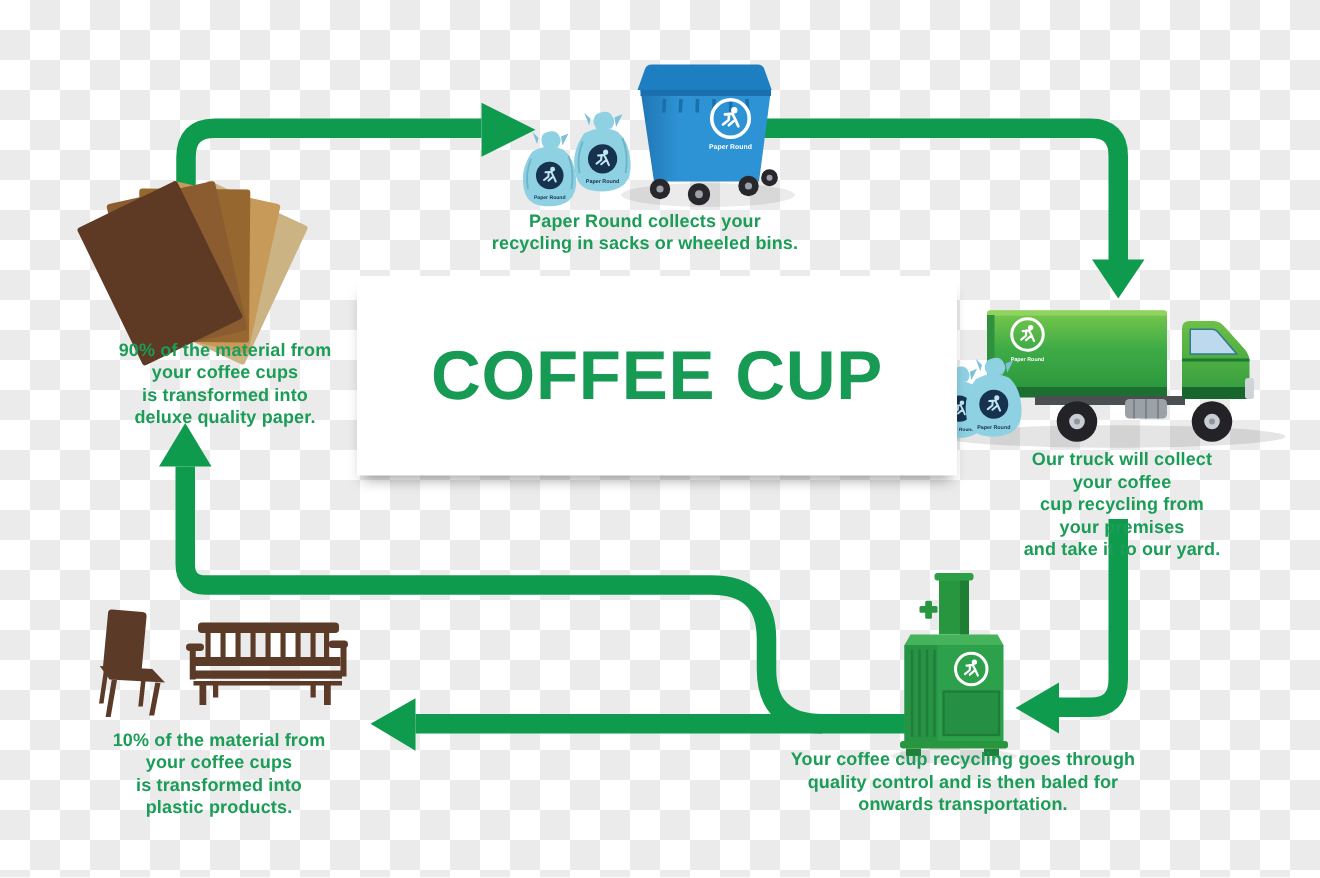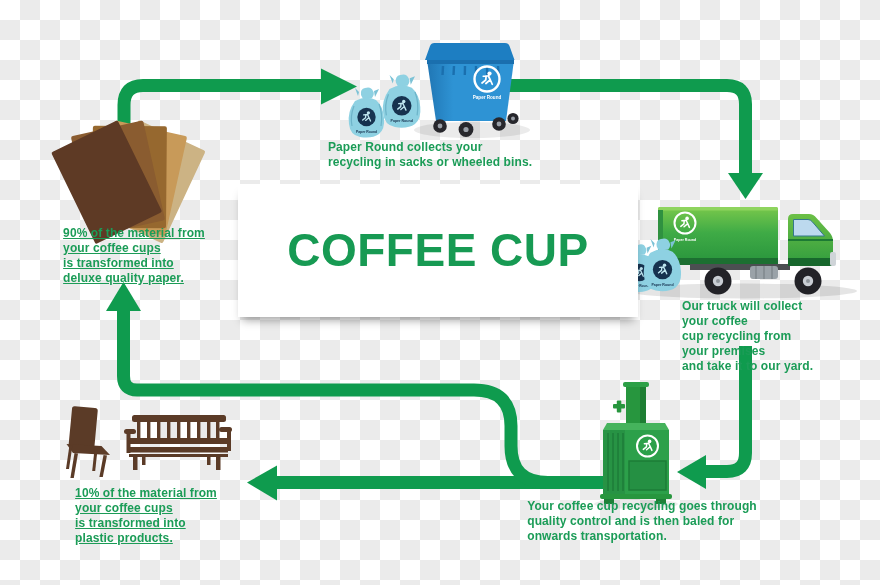--- a/index.html
+++ b/index.html
@@ -12,29 +12,29 @@
   .art{position:absolute;left:0;top:0;}
   .title-box{
     position:absolute;left:238px;top:184px;width:400px;height:133px;
     background:#ffffff;display:flex;align-items:center;justify-content:center;
     box-shadow:0 7px 9px -4px rgba(0,0,0,.38);
   }
   .title-line{
     font-size:46px;font-weight:700;color:#179a53;line-height:47px;letter-spacing:0.5px;white-space:nowrap;
   }
   .caption{
-    position:absolute;transform:translateX(-50%);
+    position:absolute;transform:translateX(-50%);text-align:center;
     font-size:12px;line-height:15px;font-weight:700;color:#1b9c57;
     white-space:pre-line;letter-spacing:.1px;
   }
   .cap-collection{left:430px;top:140px;}
   .cap-transport{left:748px;top:299px;}
   .cap-baling{left:642px;top:499px;}
-  .cap-paper{left:134px;top:226px;text-decoration:underline;}
-  .cap-plastic{left:146px;top:486px;text-decoration:underline;}
+  .cap-paper{left:150px;top:226px;}
+  .cap-plastic{left:146px;top:486px;}
 </style>
 </head>
 <body>
 
 <div class="stage">
 
   <svg class="art" width="880" height="585" viewBox="0 0 880 585">
     <defs>
       <g id="runner" fill="none" stroke="currentColor" stroke-width="1.4" stroke-linecap="round" stroke-linejoin="round">
         <circle cx="2" cy="-4.4" r="1.7" fill="currentColor" stroke="none"></circle>

